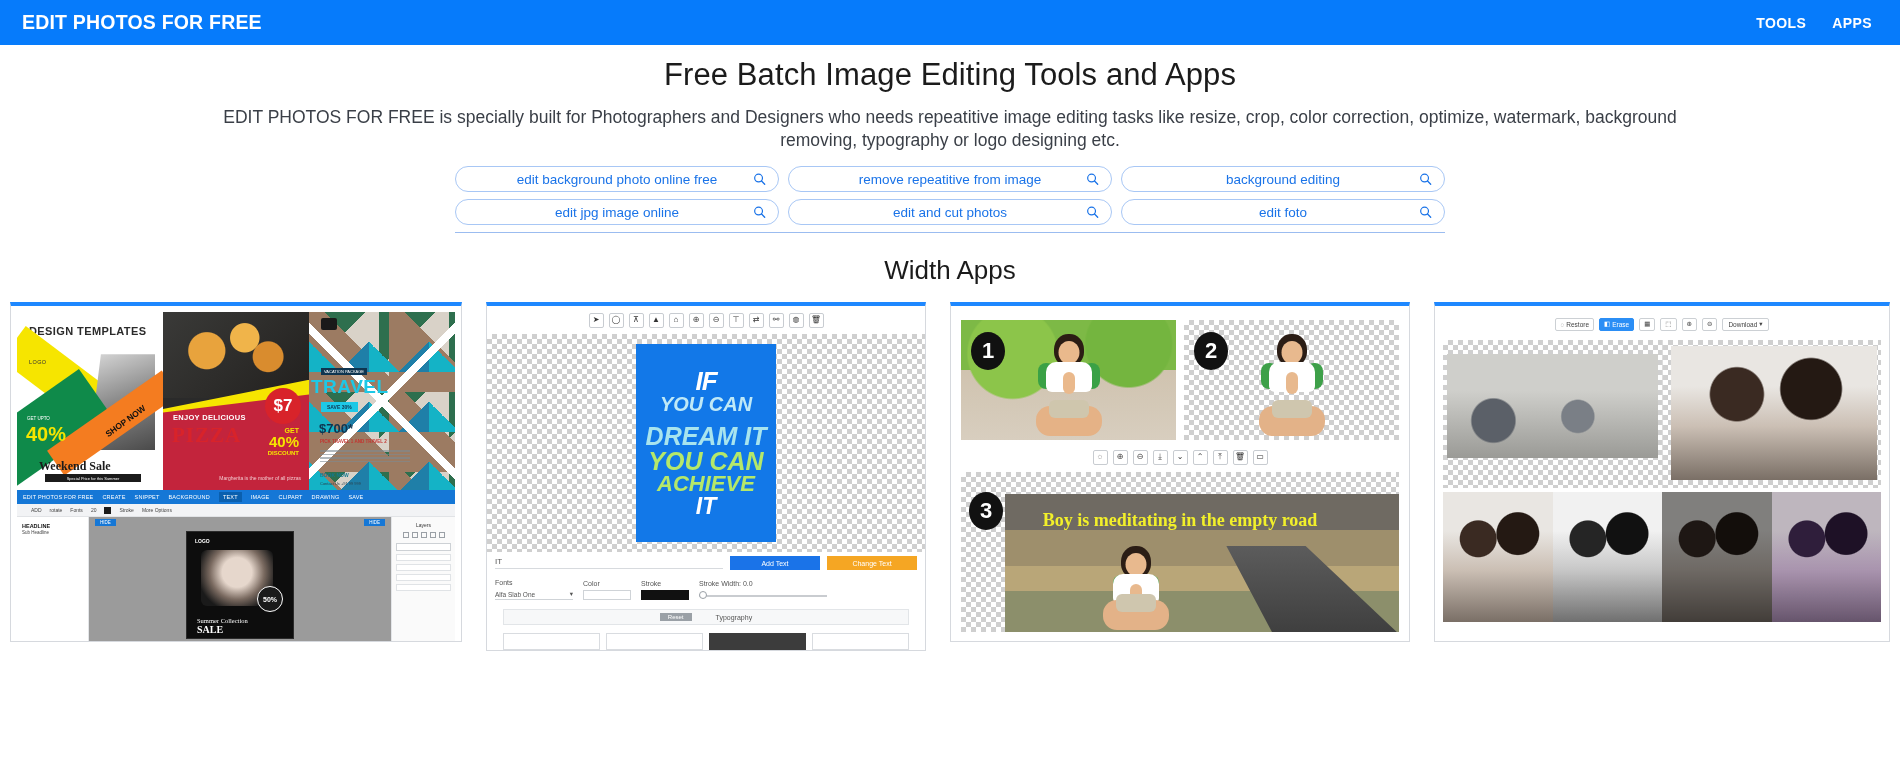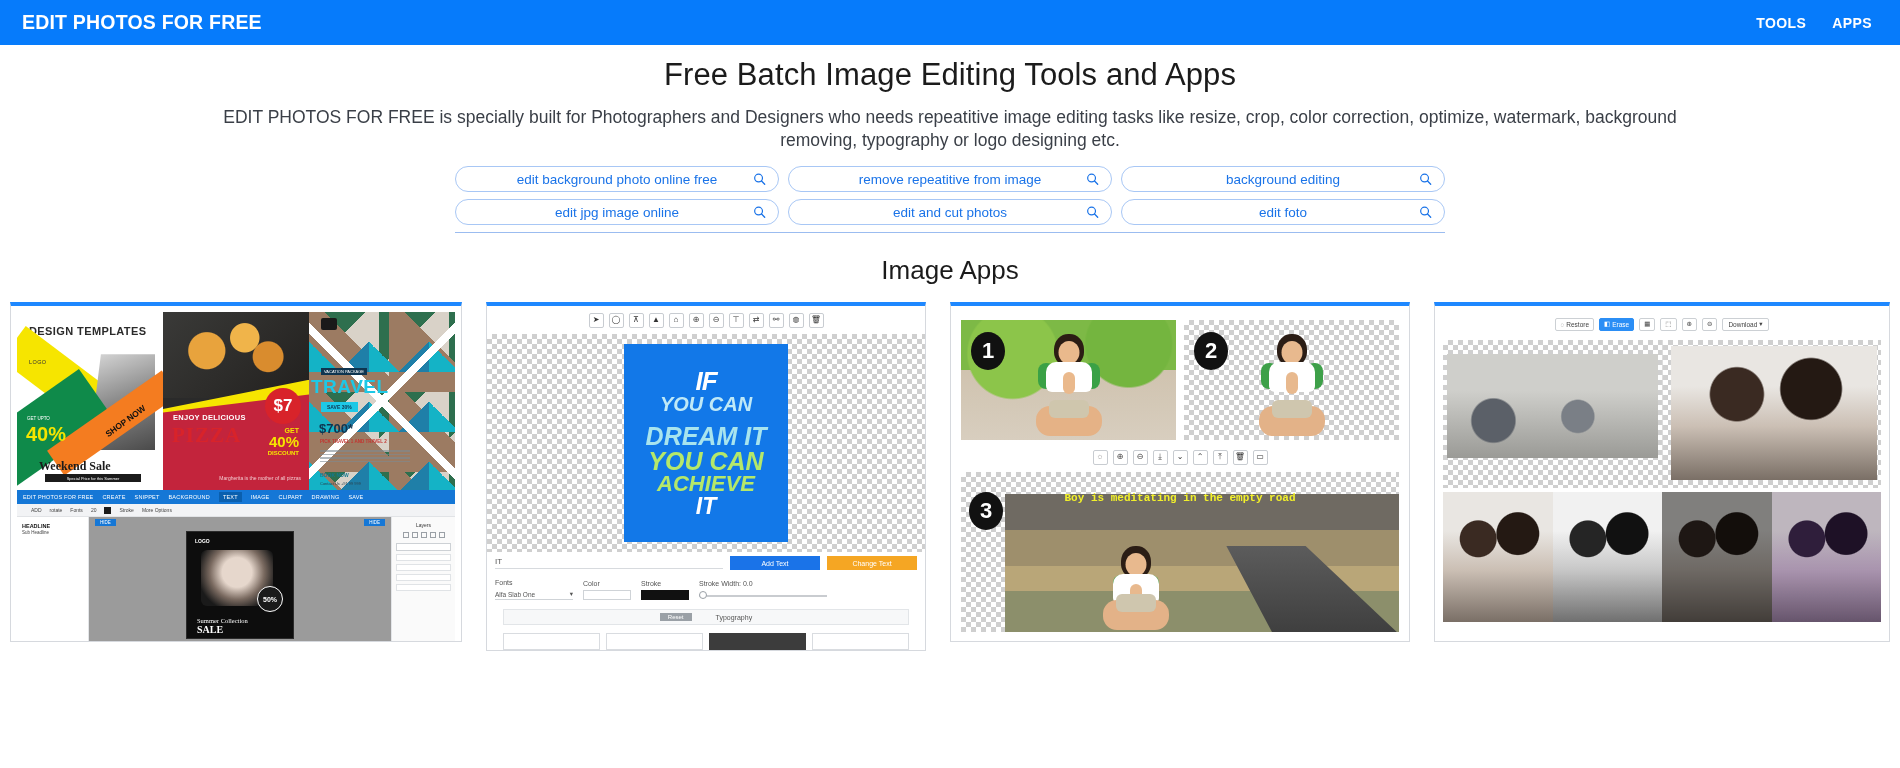--- a/index.html
+++ b/index.html
@@ -324,21 +324,21 @@
 
   
   .c2 { padding: 0; display:flex; flex-direction:column; height:100%; }
   .c2 .toolrow {
     height: 28px; display:flex; align-items:center; justify-content:center; gap:5px;
     background:#ffffff;
   }
   .c2 .stage { flex: 0 0 218px; position:relative; }
   .c2 .poster {
     position:absolute; left:50%; top:10px; transform:translateX(-50%);
-    width: 164px; height: 198px; background:#1278e8;
+    width: 140px; height: 198px; background:#1278e8;
     display:flex; align-items:center; justify-content:center;
   }
   .c2 .poster .tg { text-align:center; line-height:.98; }
   .c2 .poster .l1 { color:#ffffff; font-size:26px; font-weight:800; font-style:italic; letter-spacing:-1px;}
   .c2 .poster .l2 { color:#bfe9f7; font-size:20px; font-weight:800; font-style:italic; }
   .c2 .poster .l3 { color:#a8e4ee; font-size:25px; font-weight:800; font-style:italic;margin-top:10px; }
   .c2 .poster .l4 { color:#b5e86a; font-size:25px; font-weight:800; font-style:italic; }
   .c2 .poster .l5 { color:#b5e86a; font-size:22px; font-weight:800; font-style:italic; }
   .c2 .poster .l6 { color:#ffffff; font-size:23px; font-weight:800; font-style:italic; }
   .c2 .ctrls { padding: 4px 8px 0; }
@@ -404,23 +404,23 @@
   .c3 .roadshot .inner {
     position:absolute; left:44px; right:0; top:22px; bottom:0;
     background: linear-gradient(180deg,#6f6a62 0 26%, #9e8f6c 26% 52%, #b9a678 52% 70%, #8c8f6b 70% 100%);
   }
   .c3 .roadshot .road {
     position:absolute; left:52%; right:2px; top:46%; bottom:0;
     background: linear-gradient(180deg,#5c5c5c,#3f3f3f);
     clip-path: polygon(18% 0, 56% 0, 100% 100%, 40% 100%);
   }
   .c3 .roadshot .cap {
-    position:absolute; left:50%; top:20px; transform:translateX(-50%);
-    color:#f2f02a; font-size:11px; font-weight:800; white-space:nowrap;
-    font-family:Liberation Mono, monospace;
+    position:absolute; left:50%; top:38px; transform:translateX(-50%);
+    color:#f2f02a; font-size:18px; font-weight:800; white-space:nowrap;
+    font-family:Liberation Serif, serif;
   }
   .c3 .roadshot .num3 {
     position:absolute; left:8px; top:20px;
     width:34px; height:38px; border-radius:50%;
     background:#111; color:#fff; font-size:22px; font-weight:700;
     display:flex; align-items:center; justify-content:center; z-index:3;
   }
   .c3 .roadshot .kid2 { position:absolute; left:40%; bottom:2px; width:58px; height:86px; }
 
   
@@ -533,21 +533,21 @@
         <svg class="ic" width="13" height="13" viewBox="0 0 14 14">
             <circle cx="6" cy="6" r="4.2" fill="none" stroke="#1a73e8" stroke-width="1.3"></circle>
             <path d="M9.2 9.2 L12.6 12.6" stroke="#1a73e8" stroke-width="1.4" stroke-linecap="round"></path>
           </svg>
       </span>
     </div>
   </div>
   <div class="adbottomline"></div>
 </div>
 
-<h2 class="section-title">Image Apps</h2>
+<h2 class="section-title">Width Apps</h2>
 
 <div class="cards">
 
   <div class="card c1">
     <div class="tpl-strip">
       <div class="tpl tpl-a">
         <div class="dt-title">DESIGN TEMPLATES</div>
         <div class="band-y"></div>
         <div class="photo-bw"></div>
         <div class="band-g"></div>

